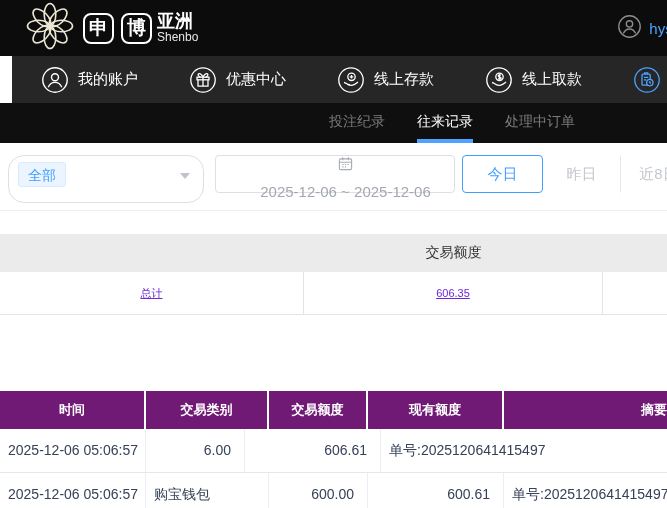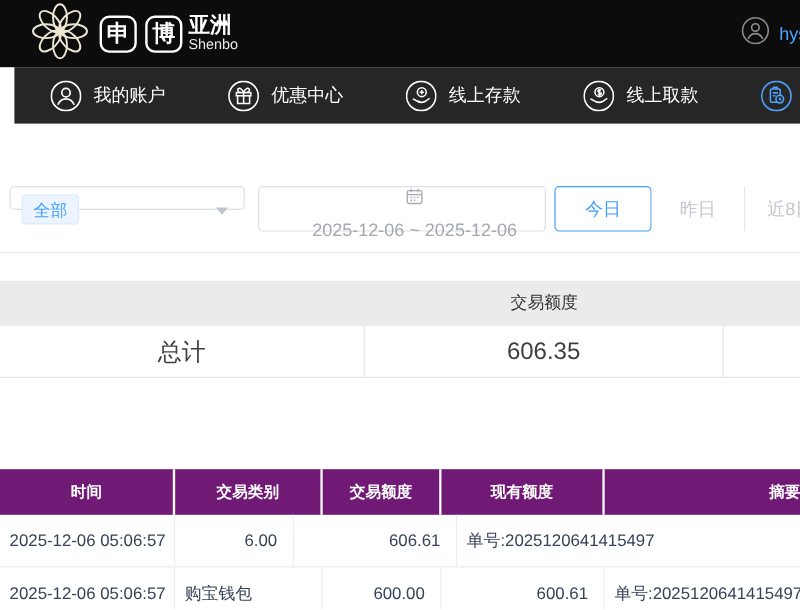--- a/index.html
+++ b/index.html
@@ -33,22 +33,22 @@
   
   .subnav { position:absolute; top:103px; left:0; width:667px; height:40px; background:#0f0f0f;
     display:flex; justify-content:flex-end; align-items:stretch; gap:32px; padding-right:92px; }
   .tab { color:#7c7c7c; font-size:14px; line-height:36px; height:40px;
     border-bottom:4px solid transparent; cursor:pointer; white-space:nowrap; }
   .tab.active { color:#fff; border-bottom-color:#4da3ff; }
 
   
   .filters { position:absolute; top:143px; left:0; width:667px; height:68px; background:#fff;
     border-bottom:1px solid #ebeef5; }
-  .select-box { position:absolute; left:8px; top:12px; width:196px; height:20px;
-    border:1px solid #dcdfe6; border-radius:4px; background:#fff; }
+  .select-box { position:absolute; left:8px; top:12px; width:196px; height:48px;
+    border:1px solid #dcdfe6; border-radius:16px; background:#fff; }
   .select-tag { position:absolute; left:9px; top:6px; height:25px; line-height:24px;
     padding:0 9px; background:#ecf5ff; border:1px solid #d9ecff; border-radius:3px;
     color:#409eff; font-size:14px; }
   .select-caret { position:absolute; right:13px; top:17px; width:0; height:0;
     border-left:5px solid transparent; border-right:5px solid transparent;
     border-top:6px solid #c0c4cc; }
   .date-box { position:absolute; left:215px; top:12px; width:240px; height:38px;
     border:1px solid #dcdfe6; border-radius:4px; background:#fff; display:flex;
     align-items:center; gap:8px; padding-left:21px;flex-direction:column; }
   .date-text { color:#a3a8af; font-size:15px; white-space:nowrap; }
@@ -59,21 +59,21 @@
   .qbtn.mid { width:77px; }
   .qbtn.end { width:77px; border-left:1px solid #e4e7ed; }
 
   
   .sum-table { position:absolute; top:234px; left:0; width:903px; }
   .sum-head { display:flex; height:38px; background:#ebebeb; }
   .sum-head .sc { display:flex; align-items:center; justify-content:center;
     color:#303133; font-size:14px; }
   .sum-row { display:flex; height:43px; background:#fff; border-bottom:1px solid #e4e4e4; }
   .sum-row .sc { display:flex; align-items:center; justify-content:center;
-    color:#404040; font-size:20px; }
+    color:#6d28d9; font-size:11px;text-decoration:underline; }
   .sc.c1 { width:304px; }
   .sc.c2 { width:299px; }
   .sc.c3 { width:300px; }
   .sum-row .c1, .sum-row .c2 { border-right:1px solid #e4e4e4; }
 
   
   .tx-table { position:absolute; top:391px; left:0; width:804px; }
   .tx-head { display:flex; height:38px; }
   .tx-head .th { background:#701a75; color:#fff; font-size:13px; font-weight:bold;
     display:flex; align-items:center; justify-content:center; border-right:2px solid #fff; }
@@ -183,20 +183,25 @@
           <path d="M10.6 7.2V5.8h3V7.2"></path>
           <path d="M10 10.4h4.2M10 12.8h2.2"></path>
           <circle cx="15.8" cy="15.6" r="3.2" fill="#262626"></circle>
           <path d="M15.8 14v1.7l1.2.7"></path>
         </svg>
       </span>
       <span>往来记录</span>
     </div>
   </div>
 
+  <div class="subnav">
+    <div class="tab">投注纪录</div>
+    <div class="tab active">往来记录</div>
+    <div class="tab">处理中订单</div>
+  </div>
 
   <div class="filters">
     <div class="select-box">
       <span class="select-tag">全部</span>
       <span class="select-caret"></span>
     </div>
     <div class="date-box">
       <span>
         <svg width="15" height="15" viewBox="0 0 16 16" fill="none" stroke="#a8abb2" stroke-width="1.2">
           <rect x="1.5" y="3" width="13" height="11.5" rx="1.5"></rect>

